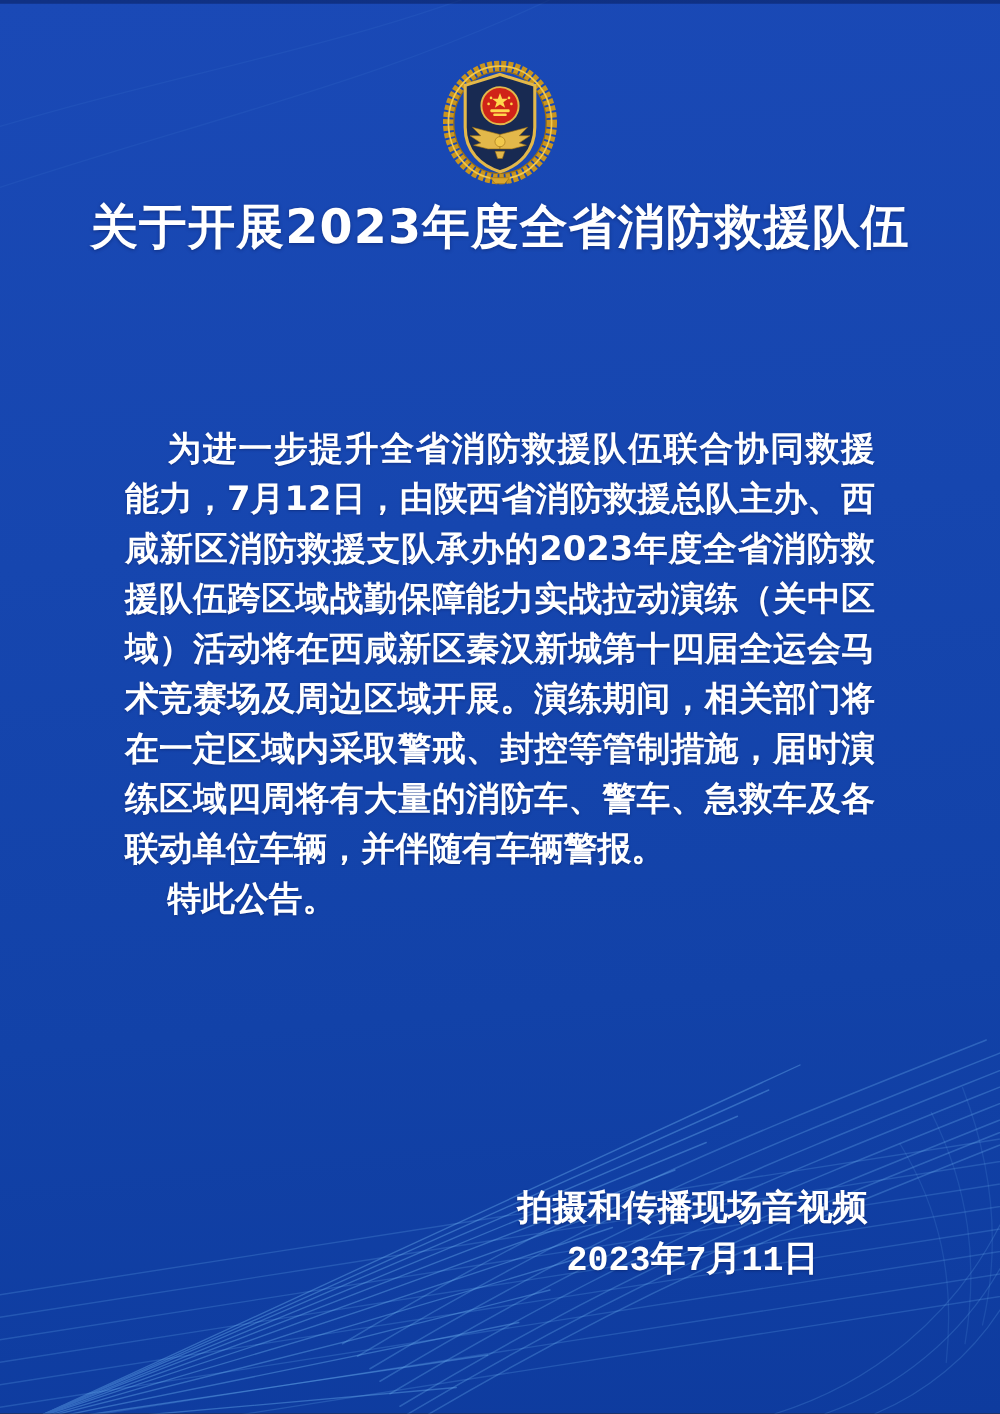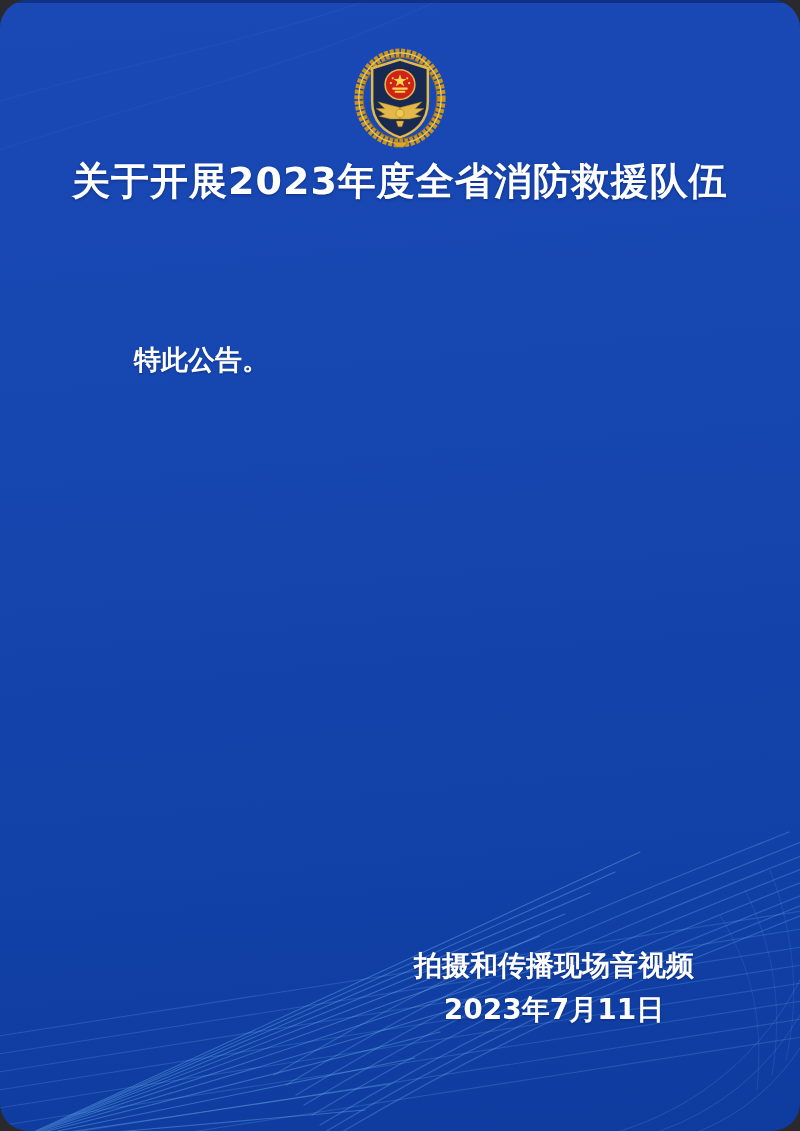--- a/index.html
+++ b/index.html
@@ -4,21 +4,20 @@
 <style>
   html,body{margin:0;padding:0;background:#2a2a2e;}
   .poster{
     position:relative;
     width:800px;height:1131px;
     margin:0 auto;
     overflow:hidden;
     background:linear-gradient(175deg,#1a49b6 0%,#1646af 38%,#1242a8 70%,#0e3b9e 100%);
     font-family:"DejaVu Sans","Liberation Sans",sans-serif;
     color:#ffffff;
-    border-radius:28px;
   }
   .poster::before{content:"";position:absolute;left:0;top:0;right:0;height:3px;
     background:rgba(5,20,70,.45);z-index:5;}
   .waves{position:absolute;left:0;top:0;width:800px;height:1131px;z-index:1;pointer-events:none;}
   .emblem{position:absolute;left:352px;top:48px;width:96px;height:100px;z-index:3;}
   .title{
     position:absolute;left:0;top:156px;width:800px;z-index:3;
     text-align:center;font-size:38px;font-weight:700;line-height:51px;
     letter-spacing:1px;
     text-shadow:0 1px 3px rgba(4,18,70,.45);
@@ -28,21 +27,21 @@
     font-size:27px;font-weight:700;line-height:40px;
     text-align:justify;text-justify:inter-ideograph;
     text-shadow:0 1px 2px rgba(4,18,70,.4);
   }
   .body-text p{margin:0;text-indent:34px;}
   .signature{
     position:absolute;right:106px;top:944px;z-index:3;
     text-align:center;font-size:28px;font-weight:700;line-height:44px;
     text-shadow:0 1px 2px rgba(4,18,70,.4);
   }
-  .signature .sig-date{margin-top:0px;}
+  .signature .sig-date{margin-top:0px;font-family:Liberation Mono, monospace;}
 </style>
 </head>
 <body>
 
 <div class="poster">
 
   <svg class="waves" viewBox="0 0 800 1131" xmlns="http://www.w3.org/2000/svg" aria-hidden="true">
     <g stroke="#6fb5f3" fill="none" stroke-linecap="round">
 
       <g opacity="0.07" stroke-width="1">
@@ -125,20 +124,21 @@
       <circle cx="50" cy="68" r="4.2" fill="#f2c94c"></circle>
       <path d="M46,76 L54,76 L52,82 L48,82 Z" fill="#e3b84a"></path>
     </g>
   </svg>
 
   <div class="title">
     <div>关于开展2023年度全省消防救援队伍</div>
   </div>
 
   <div class="body-text">
+    <p>为进一步提升全省消防救援队伍联合协同救援能力，7月12日，由陕西省消防救援总队主办、西咸新区消防救援支队承办的2023年度全省消防救援队伍跨区域战勤保障能力实战拉动演练（关中区域）活动将在西咸新区秦汉新城第十四届全运会马术竞赛场及周边区域开展。演练期间，相关部门将在一定区域内采取警戒、封控等管制措施，届时演练区域四周将有大量的消防车、警车、急救车及各联动单位车辆，并伴随有车辆警报。</p>
     <p>特此公告。</p>
   </div>
 
   <div class="signature">
     <div class="sig-org">拍摄和传播现场音视频</div>
     <div class="sig-date">2023年7月11日</div>
   </div>
 
 </div>
 

